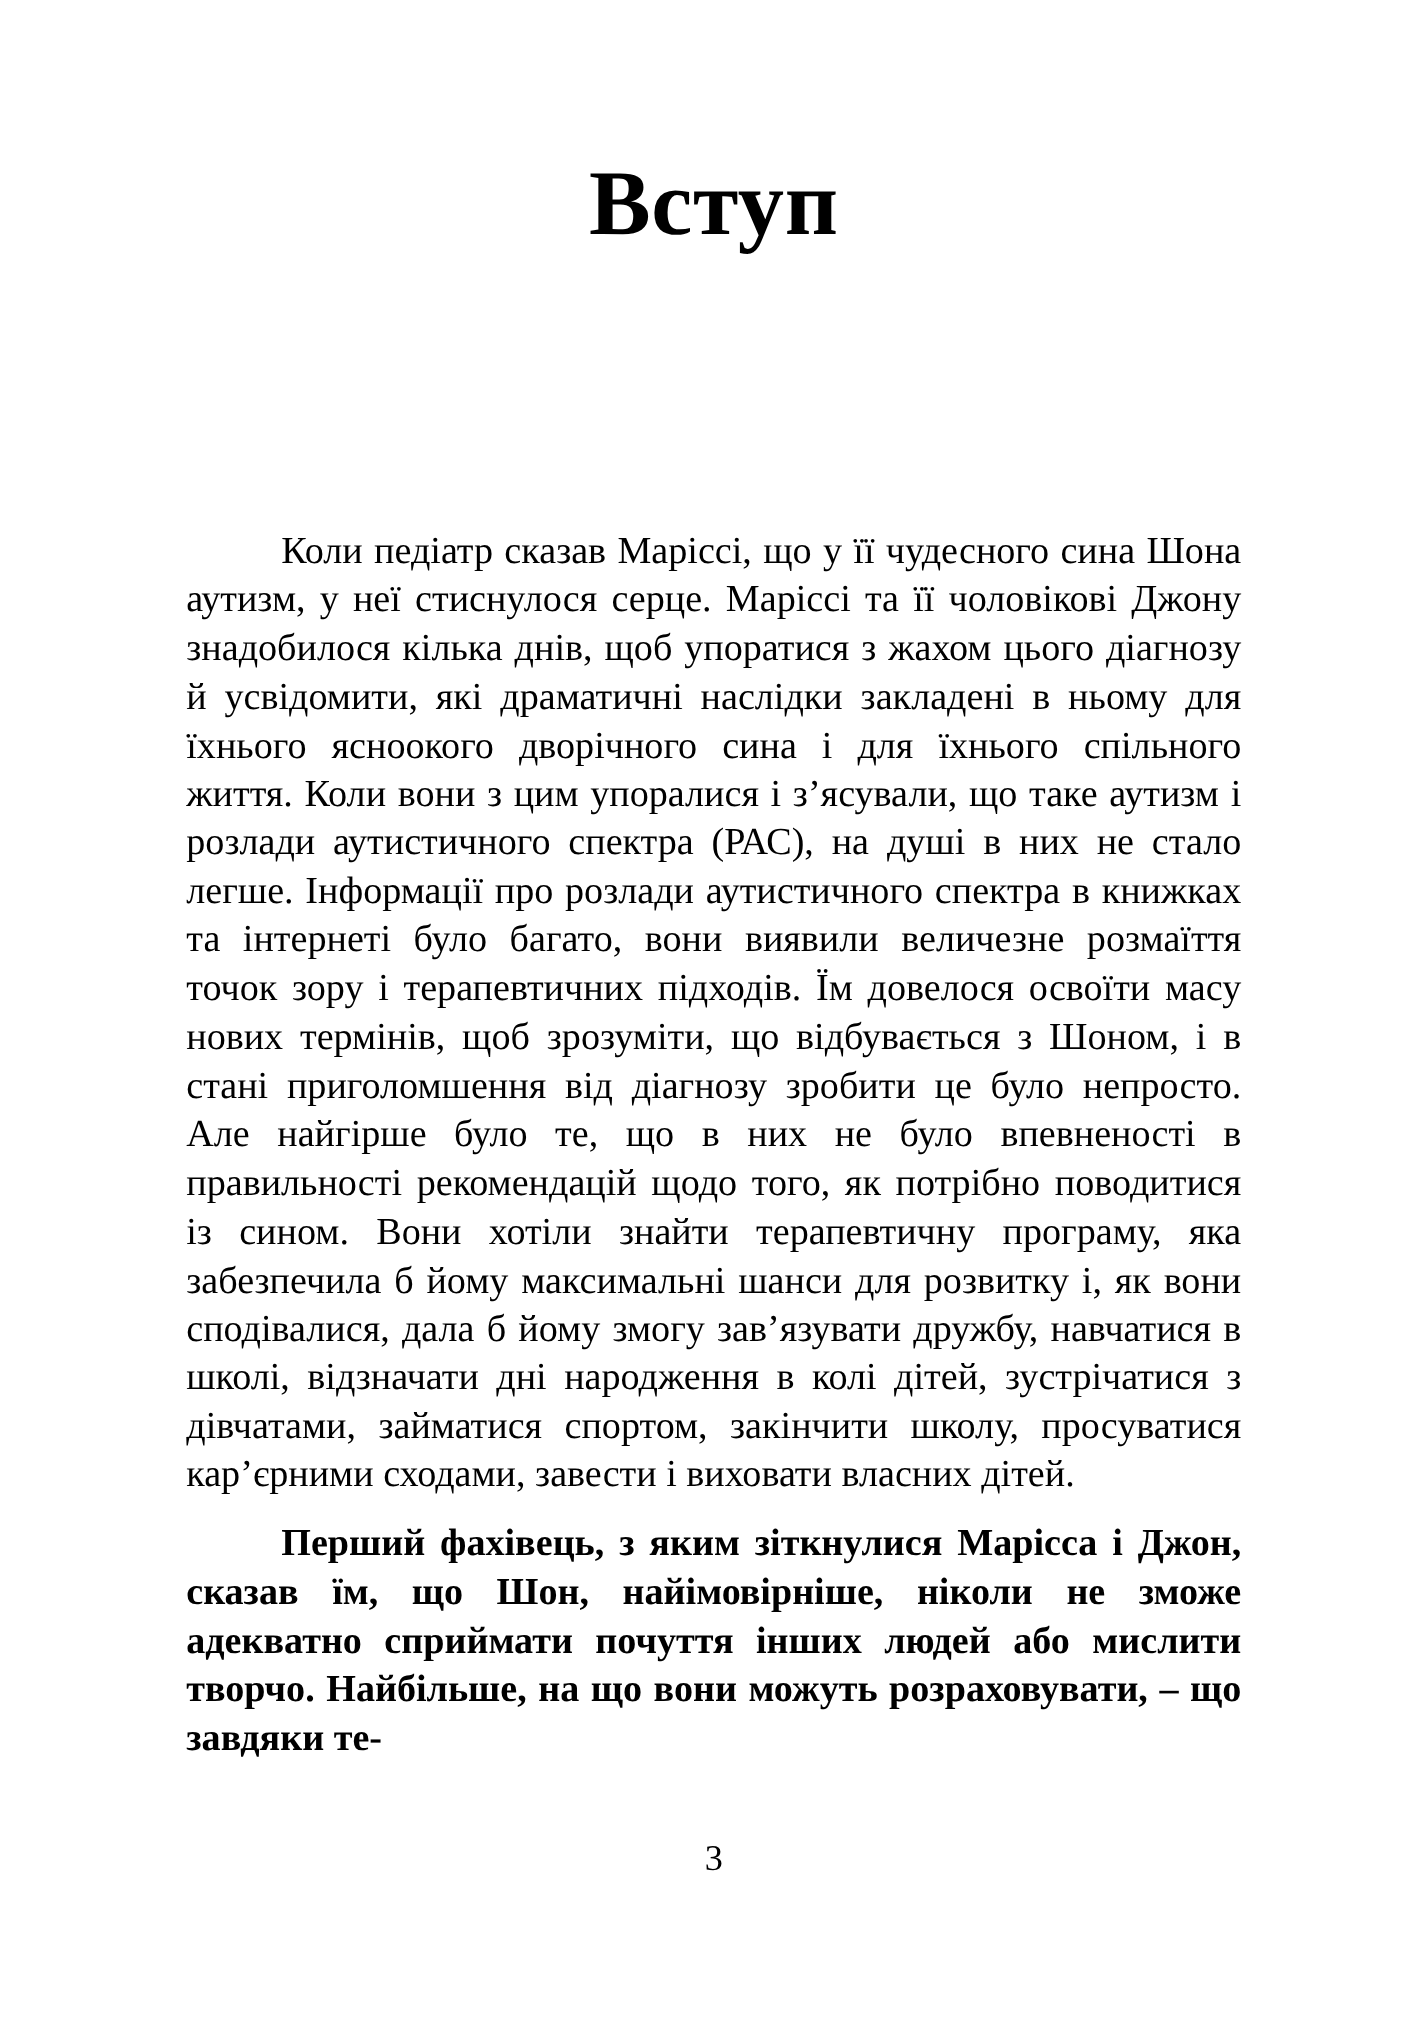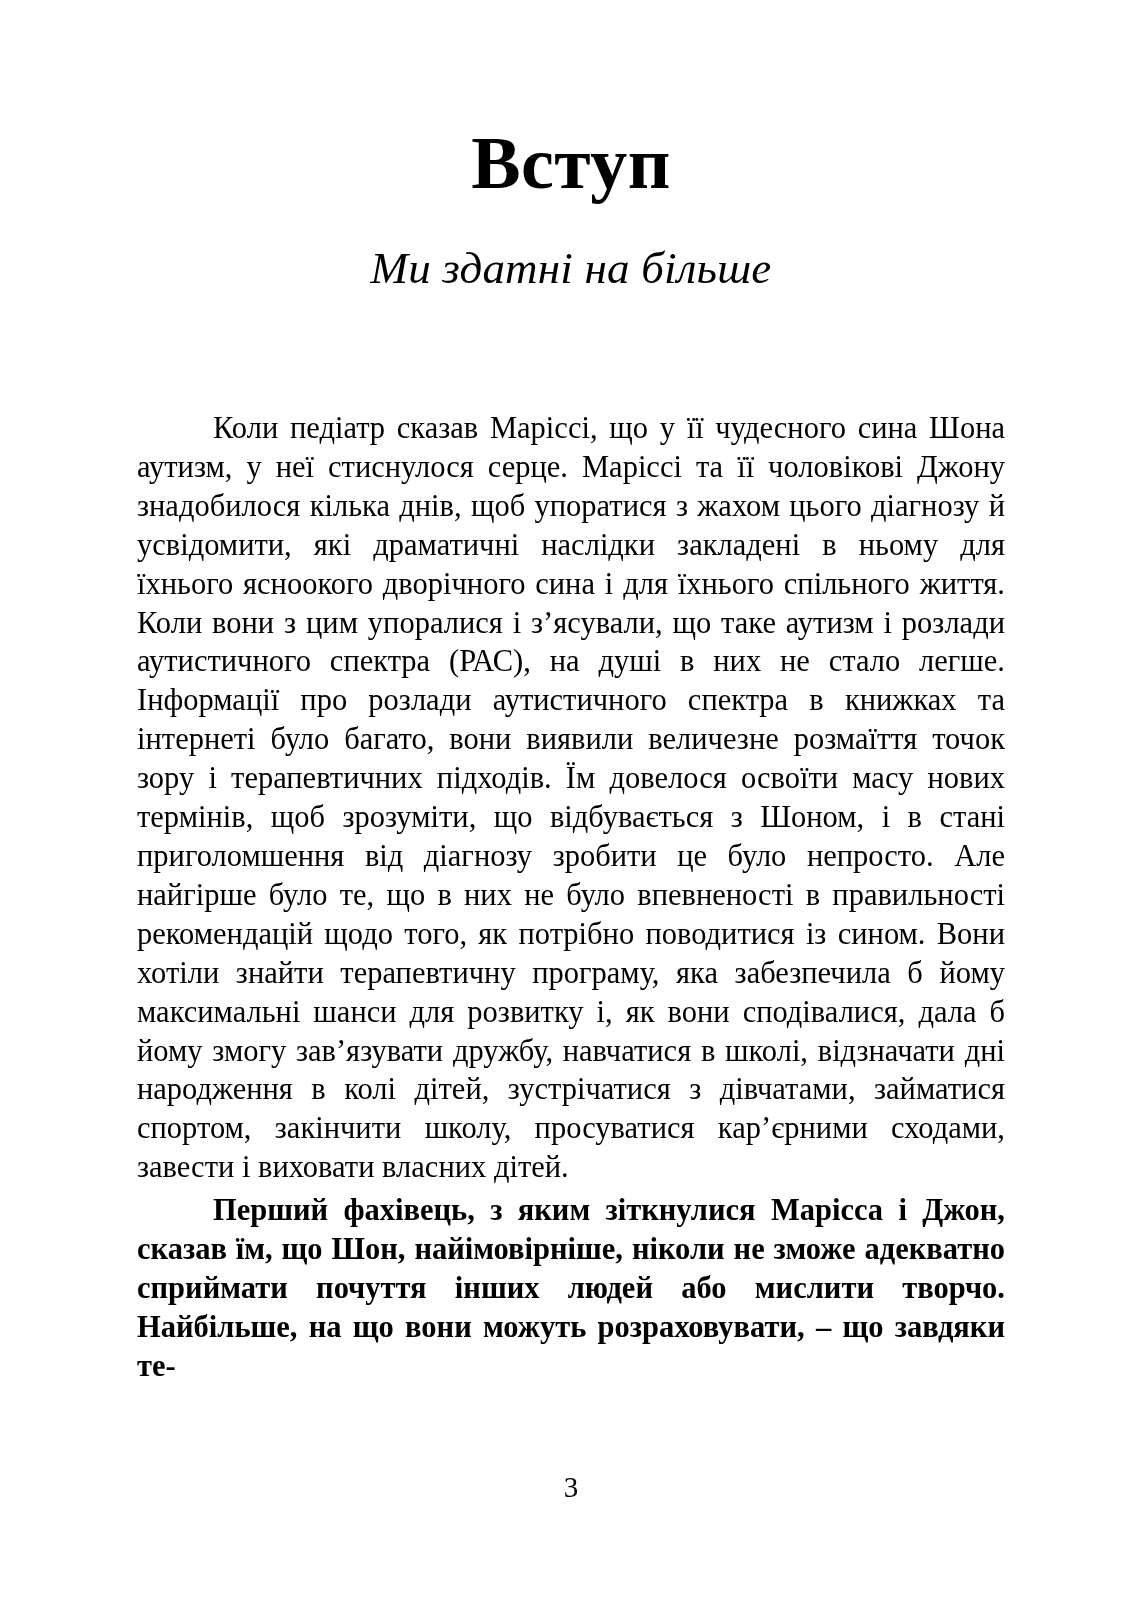--- a/index.html
+++ b/index.html
@@ -60,21 +60,21 @@
     width: 876px;
     font-size: 30.5px;
     line-height: 38.9px;
     text-align: justify;
     text-justify: inter-word;
     color: #000000;
     hyphens: manual;
   }
 
   .body-text p {
-    margin: 4px;
+    margin: 16px;
     text-indent: 76px;
   }
 
   .body-text p + p {
     margin-top: 0;
     font-weight: bold;
   }
 
   
   .folio {
@@ -88,21 +88,20 @@
     color: #000000;
   }
 </style>
 </head>
 <body>
 
 <div class="page">
 
   <div class="heading-block">
     <h1 class="chapter-title">Вступ</h1>
-    <h2 class="chapter-subtitle">Ми здатні на більше</h2>
   </div>
 
   <div class="body-text">
     <p>Коли педіатр сказав Маріссі, що у її чудесного сина Шона аутизм, у неї стиснулося серце. Маріссі та її чоловікові Джону знадобилося кілька днів, щоб упоратися з жахом цього діагнозу й усвідомити, які драматичні наслідки закладені в ньому для їхнього ясноокого дворічного сина і для їхнього спільного життя. Коли вони з цим упоралися і з’ясували, що таке аутизм і розлади аутистичного спектра (РАС), на душі в них не стало легше. Інформації про розлади аутистичного спектра в книжках та інтернеті було багато, вони виявили величезне розмаїття точок зору і терапевтичних підходів. Їм довелося освоїти масу нових термінів, щоб зрозуміти, що відбувається з Шоном, і в стані приголомшення від діагнозу зробити це було непросто. Але найгірше було те, що в них не було впевненості в правильності рекомендацій щодо того, як потрібно поводитися із сином. Вони хотіли знайти терапевтичну програму, яка забезпечила б йому максимальні шанси для розвитку і, як вони сподівалися, дала б йому змогу зав’язувати дружбу, навчатися в школі, відзначати дні народження в колі дітей, зустрічатися з дівчатами, займатися спортом, закінчити школу, просуватися кар’єрними сходами, завести і виховати власних дітей.</p>
     <p>Перший фахівець, з яким зіткнулися Марісса і Джон, сказав їм, що Шон, найімовірніше, ніколи не зможе адекватно сприймати почуття інших людей або мислити творчо. Найбільше, на що вони можуть розраховувати, – що завдяки те-</p>
   </div>
 
   <div class="folio">3</div>
 
 </div>

